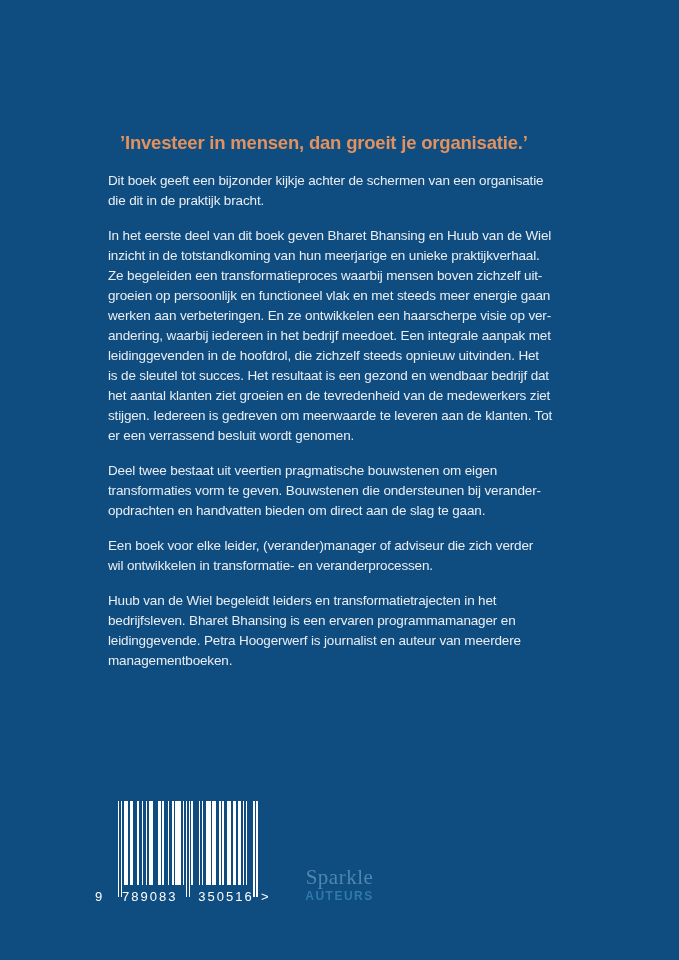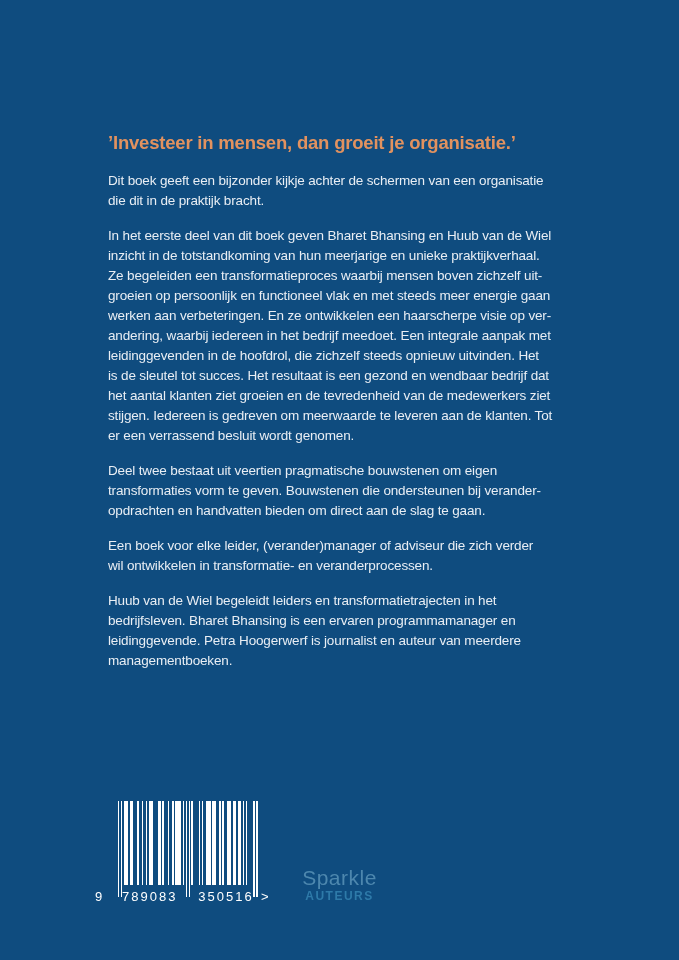--- a/index.html
+++ b/index.html
@@ -18,21 +18,21 @@
     position: absolute;
     left: 108px; top: 131px;
     width: 490px;
   }
   .quote-heading {
     color: #e2925f;
     font-size: 18.5px;
     font-weight: bold;
     letter-spacing: -0.2px;
     line-height: 24px;
-    margin: 0 0 16px 0;
+    margin: 0 0 16px 12px;
     white-space: pre;
   }
   .para {
     color: #e9eef4;
     font-size: 13.5px;
     line-height: 20px;
     letter-spacing: -0.15px;
     margin: 0 0 15px 0;
     white-space: pre;
   }
@@ -78,20 +78,21 @@
     left: 50%; top: 867px;
     transform: translateX(-50%);
     text-align: center;
     line-height: 1;
   }
   .publisher-name {
     color: #4d87ae;
     font-size: 21px;
     letter-spacing: 0.5px;
     display: block;
+    font-family: Liberation Serif, serif;
   }
   .publisher-imprint {
     color: #2e7aa9;
     font-size: 12px;
     font-weight: bold;
     letter-spacing: 1.5px;
     display: block;
     margin-top: 2px;
   }
 </style>

